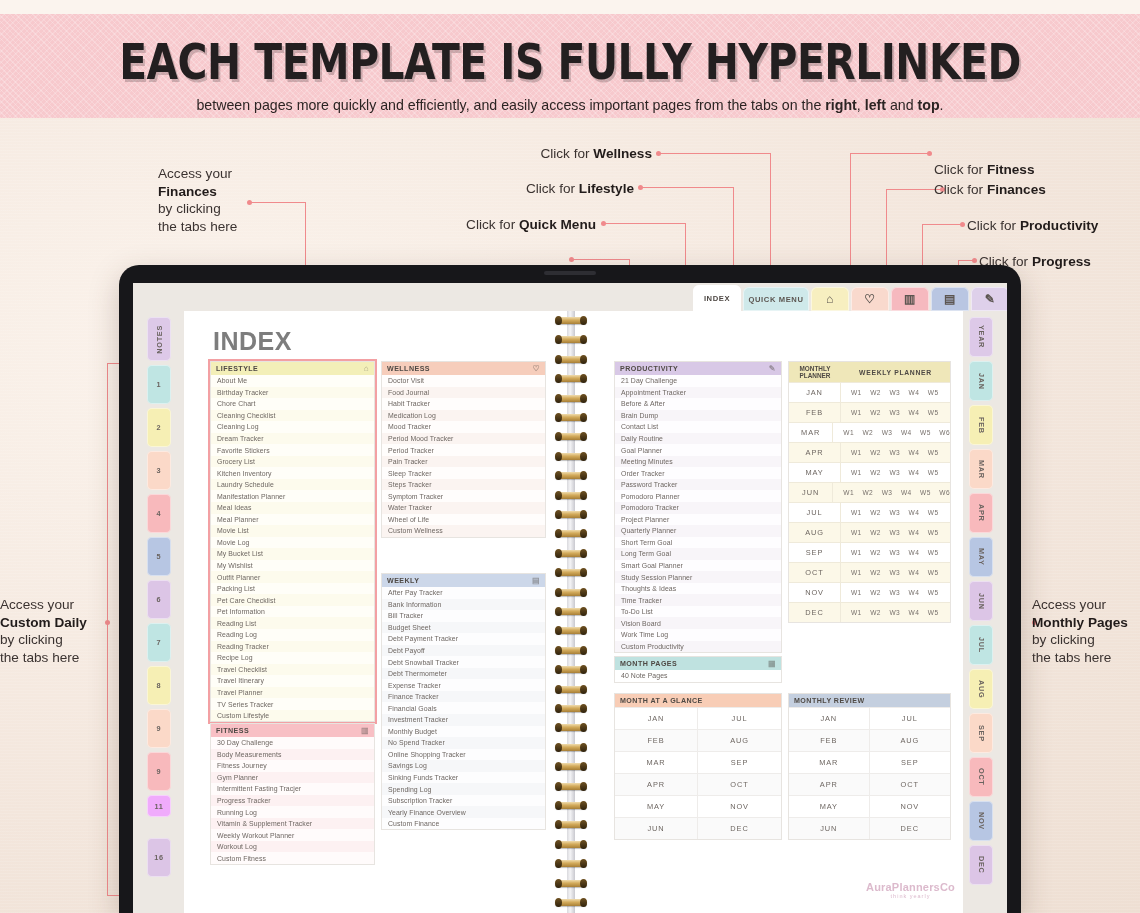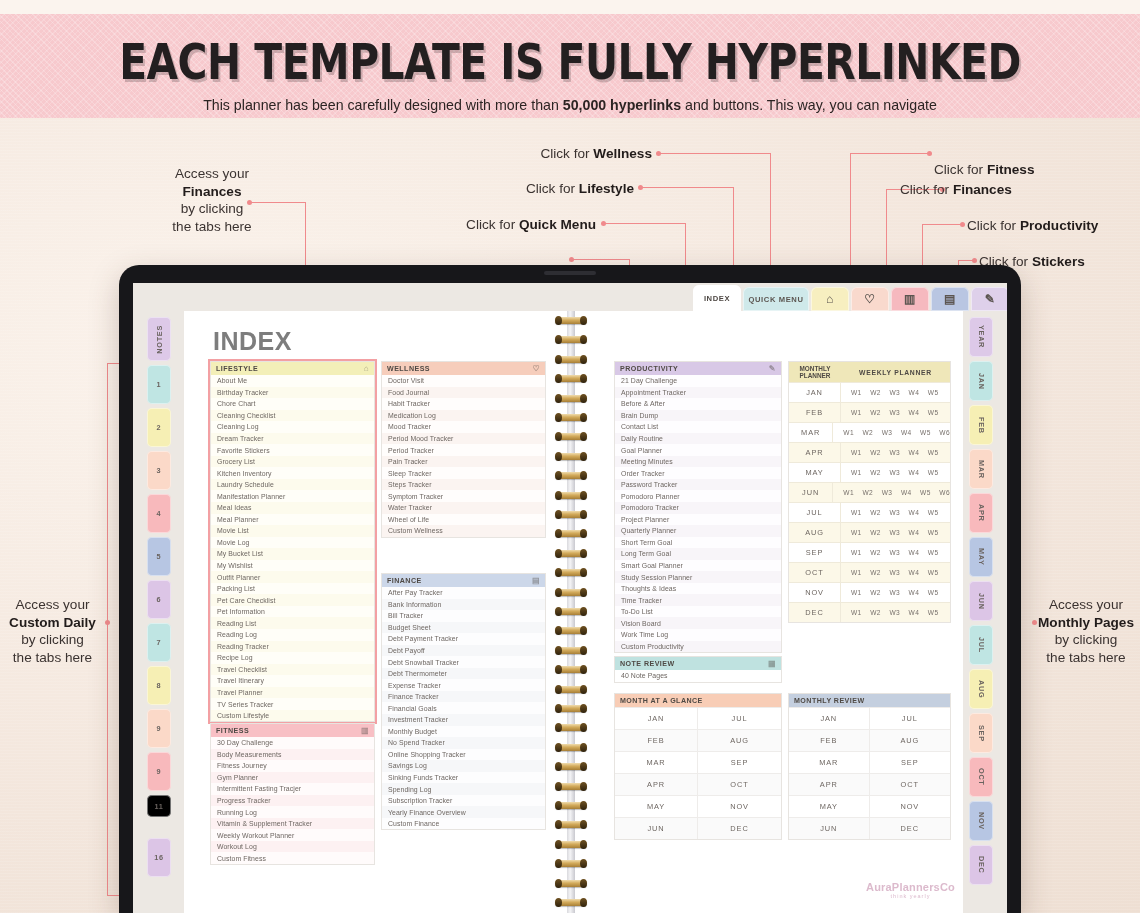--- a/index.html
+++ b/index.html
@@ -50,21 +50,21 @@
   #topstrip{
     position:absolute; left:0; top:0; width:1140px; height:14px;
     background:#fbf4ee;
   }
 
   
   .callout{ position:absolute; font-size:13.6px; line-height:17.5px; color:#3b3331; white-space:nowrap;}
   .callout b{ font-weight:bold; color:#221c1b;}
   .callout.r{ text-align:right; }
   .callout.l{ text-align:left; }
-  .callout.c{ text-align:center; }
+  .callout.c{ }
 
   .ln{ position:absolute; background:#f08a8c; }
   .lnh{ height:1px; }
   .lnv{ width:1px; }
   .dot{ position:absolute; width:5px; height:5px; border-radius:50%; background:#f08a8c; }
 
   
   #tablet{
     position:absolute; left:119px; top:265px; width:902px; height:648px;
     background:#17171a;
@@ -206,21 +206,20 @@
   #wm small{ display:block; font-size:5.5px; font-weight:normal; text-align:center; letter-spacing:1px;}
 </style>
 </head>
 <body>
 
 <div id="topstrip"></div>
 
 <div id="banner">
   <div id="banner-title">EACH TEMPLATE IS FULLY HYPERLINKED</div>
   <div id="banner-sub">
-    <div><span>This planner has been carefully designed with more than </span><b>50,000 hyperlinks</b><span> and buttons. This way, you can navigate</span></div>
     <div><span>between pages more quickly and efficiently, and easily access important pages from the tabs on the </span><b>right</b><span>, </span><b>left</b><span> and </span><b>top</b><span>.</span></div>
   </div>
 </div>
 
 <div id="paperbg"></div>
 
 <div>
 
   <div class="dot" style="left:247px;top:200px"></div>
   <div class="ln lnh" style="left:250px;top:202px;width:55px"></div>
@@ -312,28 +311,28 @@
 <div class="callout r" style="left:340px;top:216px;width:256px">
   <span>Click for </span><b>Quick Menu</b>
 </div>
 <div class="callout r" style="left:340px;top:266px;width:224px">
   <span>Click for </span><b>Index</b>
 </div>
 
 <div class="callout l" style="left:934px;top:161px">
   <span>Click for </span><b>Fitness</b>
 </div>
-<div class="callout l" style="left:900px;top:181px">
+<div class="callout l" style="left:934px;top:181px">
   <span>Click for </span><b>Finances</b>
 </div>
 <div class="callout l" style="left:967px;top:217px">
   <span>Click for </span><b>Productivity</b>
 </div>
 <div class="callout l" style="left:979px;top:253px">
-  <span>Click for </span><b>Stickers</b>
+  <span>Click for </span><b>Progress</b>
 </div>
 
 <div id="tablet">
   <div id="tablet-notch"></div>
   <div id="screen">
 
     <div id="tabbar" style="transform: translateX(552px);">
         <div class="tb active" style="left:8px;width:48px;background:#ffffff">
           <span>INDEX</span>
         </div>
@@ -471,21 +470,21 @@
             <div class="row">Steps Tracker</div>
             <div class="row">Symptom Tracker</div>
             <div class="row">Water Tracker</div>
             <div class="row">Wheel of Life</div>
             <div class="row">Custom Wellness</div>
           </div>
       </div>
 
       <div class="card fin" style="left:197px;top:262px;width:165px">
         <div class="card-hd" style="background:#ccd7e9">
-          <span>FINANCE</span>
+          <span>WEEKLY</span>
           <span class="hic">▤</span>
         </div>
         <div>
             <div class="row">After Pay Tracker</div>
             <div class="row">Bank Information</div>
             <div class="row">Bill Tracker</div>
             <div class="row">Budget Sheet</div>
             <div class="row">Debt Payment Tracker</div>
             <div class="row">Debt Payoff</div>
             <div class="row">Debt Snowball Tracker</div>
@@ -534,21 +533,21 @@
             <div class="row">Time Tracker</div>
             <div class="row">To-Do List</div>
             <div class="row">Vision Board</div>
             <div class="row">Work Time Log</div>
             <div class="row">Custom Productivity</div>
           </div>
       </div>
 
       <div class="card note" style="left:430px;top:345px;width:168px">
         <div class="card-hd" style="background:#bfe2e0">
-          <span>NOTE REVIEW</span>
+          <span>MONTH PAGES</span>
           <span class="hic">▦</span>
         </div>
         <div>
             <div class="row">40 Note Pages</div>
           </div>
       </div>
 
       <div class="card" style="left:430px;top:382px;width:168px">
         <div class="card-hd" style="background:#f8cdb6">
           <span>MONTH AT A GLANCE</span>
@@ -753,21 +752,21 @@
         </div>
         <div class="sidetab left num" style="left:14px;top:383px;height:39px;background:#f6efb4">
             <span>8</span>
         </div>
         <div class="sidetab left num" style="left:14px;top:426px;height:39px;background:#fbd9c8">
             <span>9</span>
         </div>
         <div class="sidetab left num" style="left:14px;top:469px;height:39px;background:#f8b9bc">
             <span>9</span>
         </div>
-        <div class="sidetab left num" style="left:14px;top:512px;height:22px;background:#000000">
+        <div class="sidetab left num" style="left:14px;top:512px;height:22px;background:#f0abfc">
             <span>11</span>
         </div>
         <div class="sidetab left num" style="left:14px;top:555px;height:39px;background:#dcc5e6">
             <span>16</span>
         </div>
       </div>
 
     <div id="righttabs">
         <div class="sidetab right" style="left:836px;top:34px;height:40px;background:#ddc9e8">
             <span>YEAR</span>

